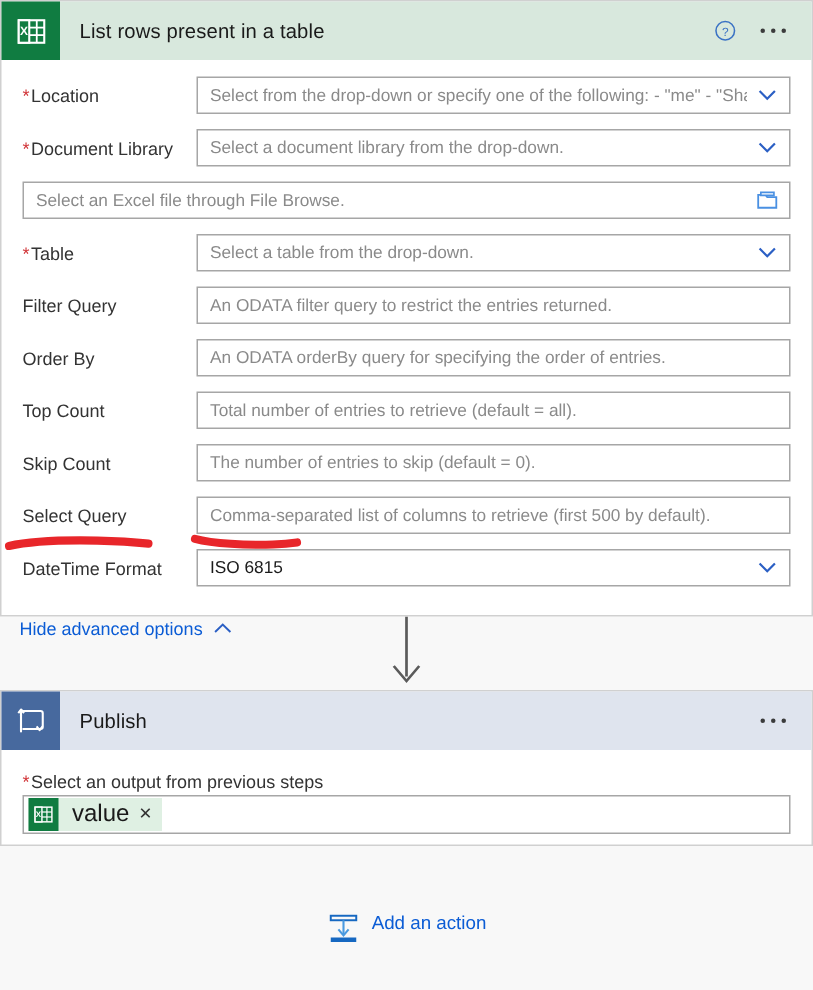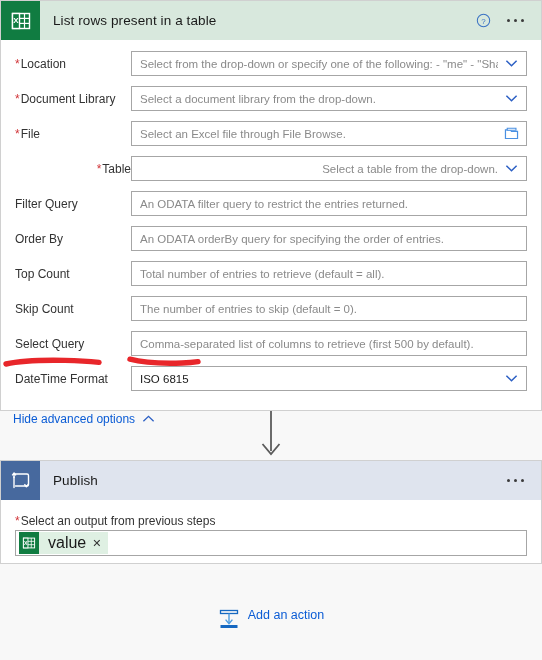--- a/index.html
+++ b/index.html
@@ -272,33 +272,32 @@
         <span class="field-text">Select a document library from the drop-down.</span>
         <span class="field-affix">
           <svg width="13" height="9" viewBox="0 0 14 9">
               <polyline points="1.5,1.5 7,7 12.5,1.5" fill="none" stroke="#2b5fc4" stroke-width="1.6"></polyline>
             </svg>
         </span>
       </div>
     </div>
 
     <div class="form-row" style="margin-top:4px;">
-      <div class="form-label"><span class="req">*</span><span>File</span></div>
       <div class="field">
         <span class="field-text">Select an Excel file through File Browse.</span>
         <span class="field-affix">
           <svg width="15" height="13" viewBox="0 0 16 14">
             <path d="M1.5 3.2 h5.3 l1.2 1.6 h6.5 v7.6 h-13 z" fill="#ffffff" stroke="#4a90e2" stroke-width="1.3"></path>
             <path d="M3.4 1.3 h9.4 v2.2 h-9.4 z" fill="#ffffff" stroke="#4a90e2" stroke-width="1.2"></path>
           </svg>
         </span>
       </div>
     </div>
 
-    <div class="form-row" style="margin-top:4px;text-align:right;">
+    <div class="form-row" style="margin-top:4px;">
       <div class="form-label"><span class="req">*</span><span>Table</span></div>
       <div class="field">
         <span class="field-text">Select a table from the drop-down.</span>
         <span class="field-affix">
           <svg width="13" height="9" viewBox="0 0 14 9">
               <polyline points="1.5,1.5 7,7 12.5,1.5" fill="none" stroke="#2b5fc4" stroke-width="1.6"></polyline>
             </svg>
         </span>
       </div>
     </div>

